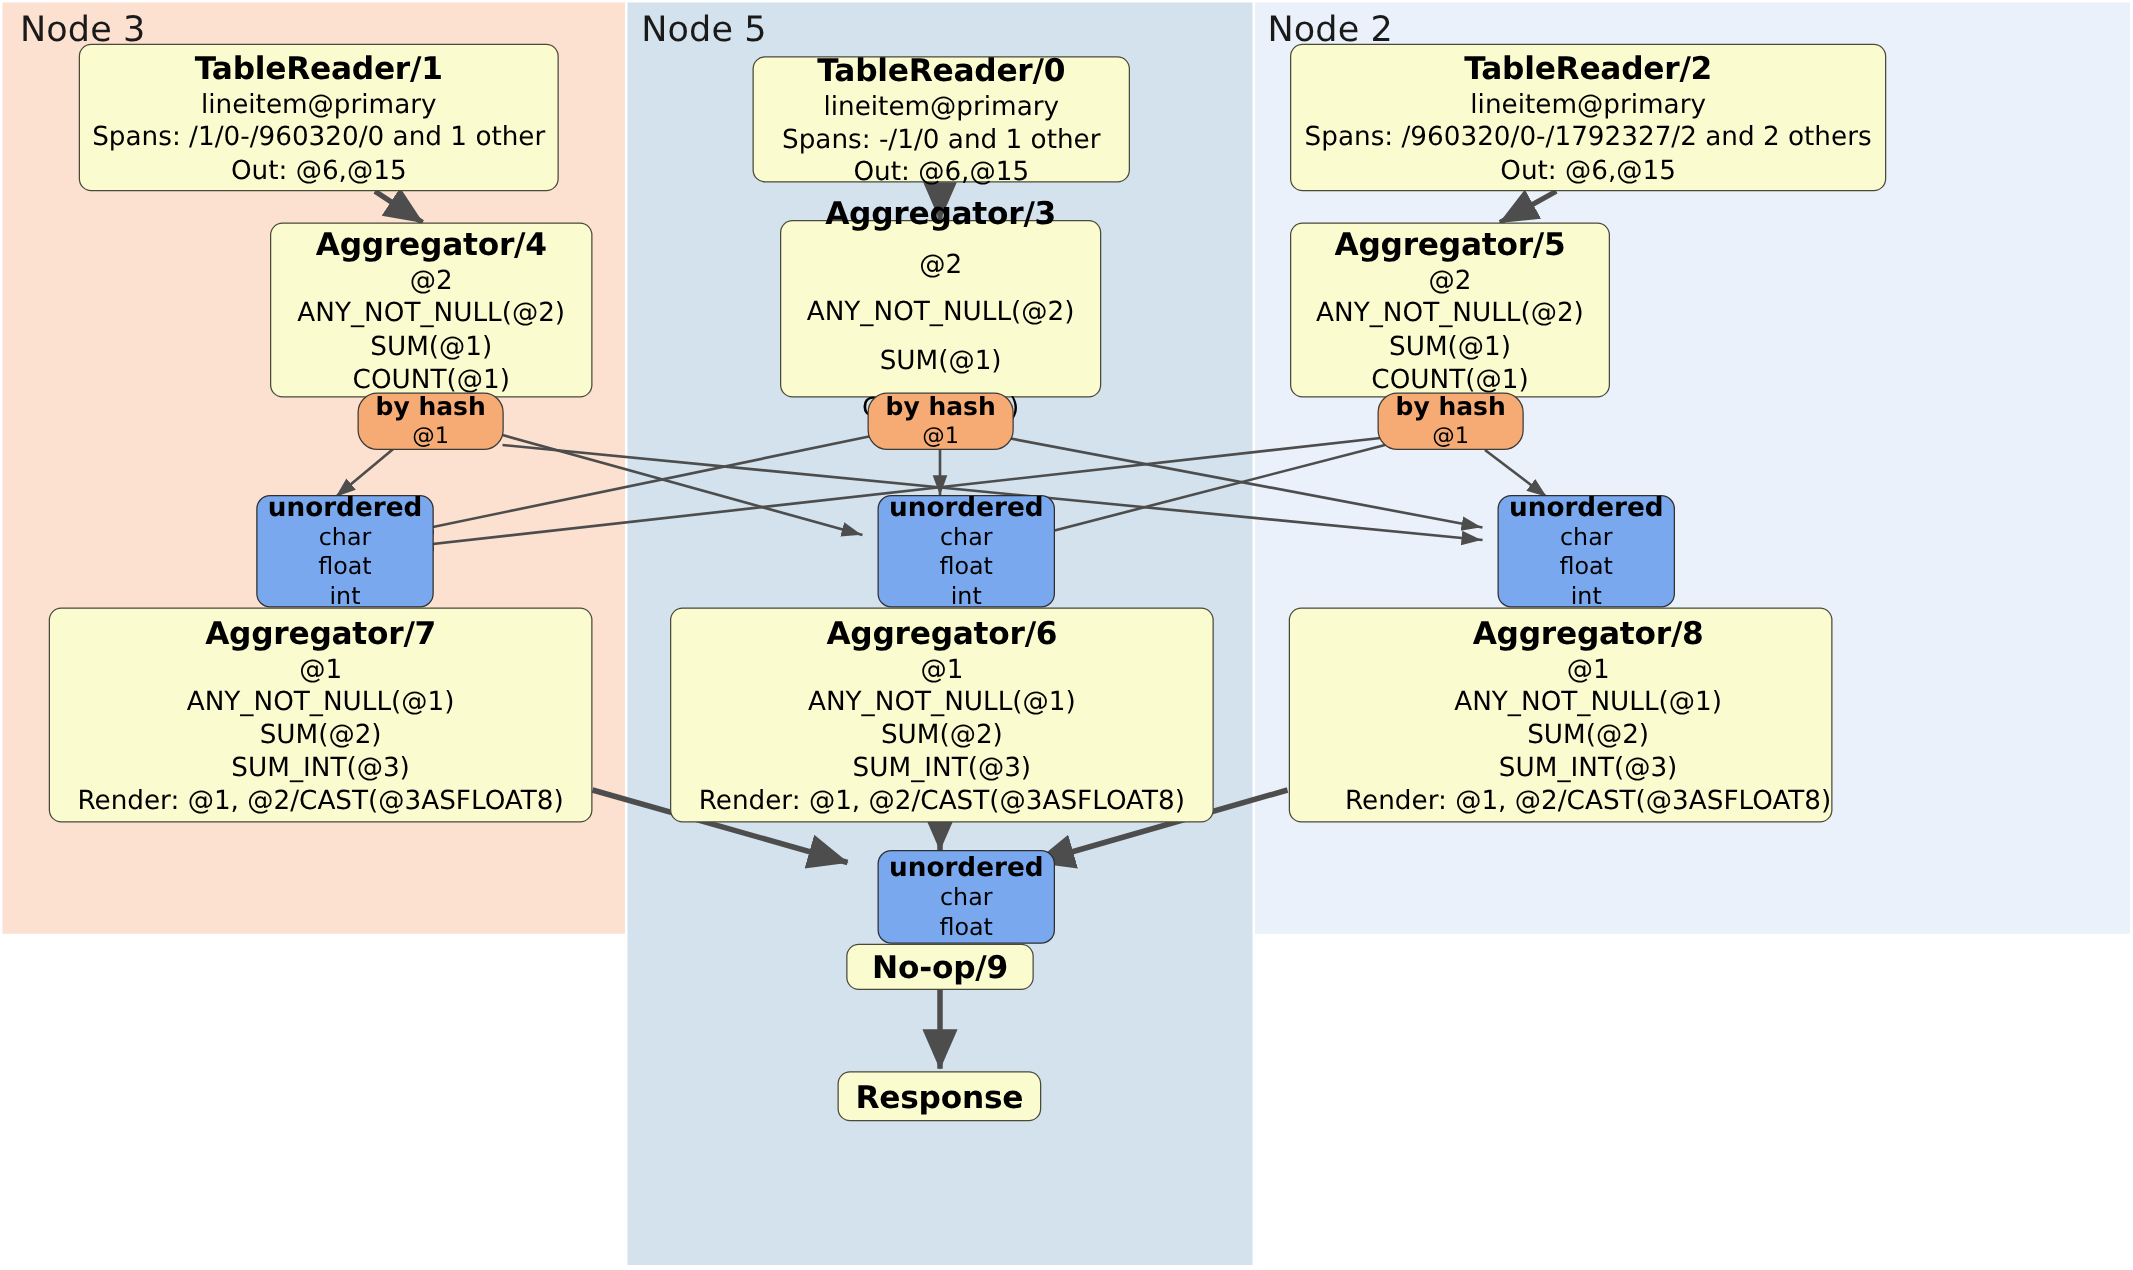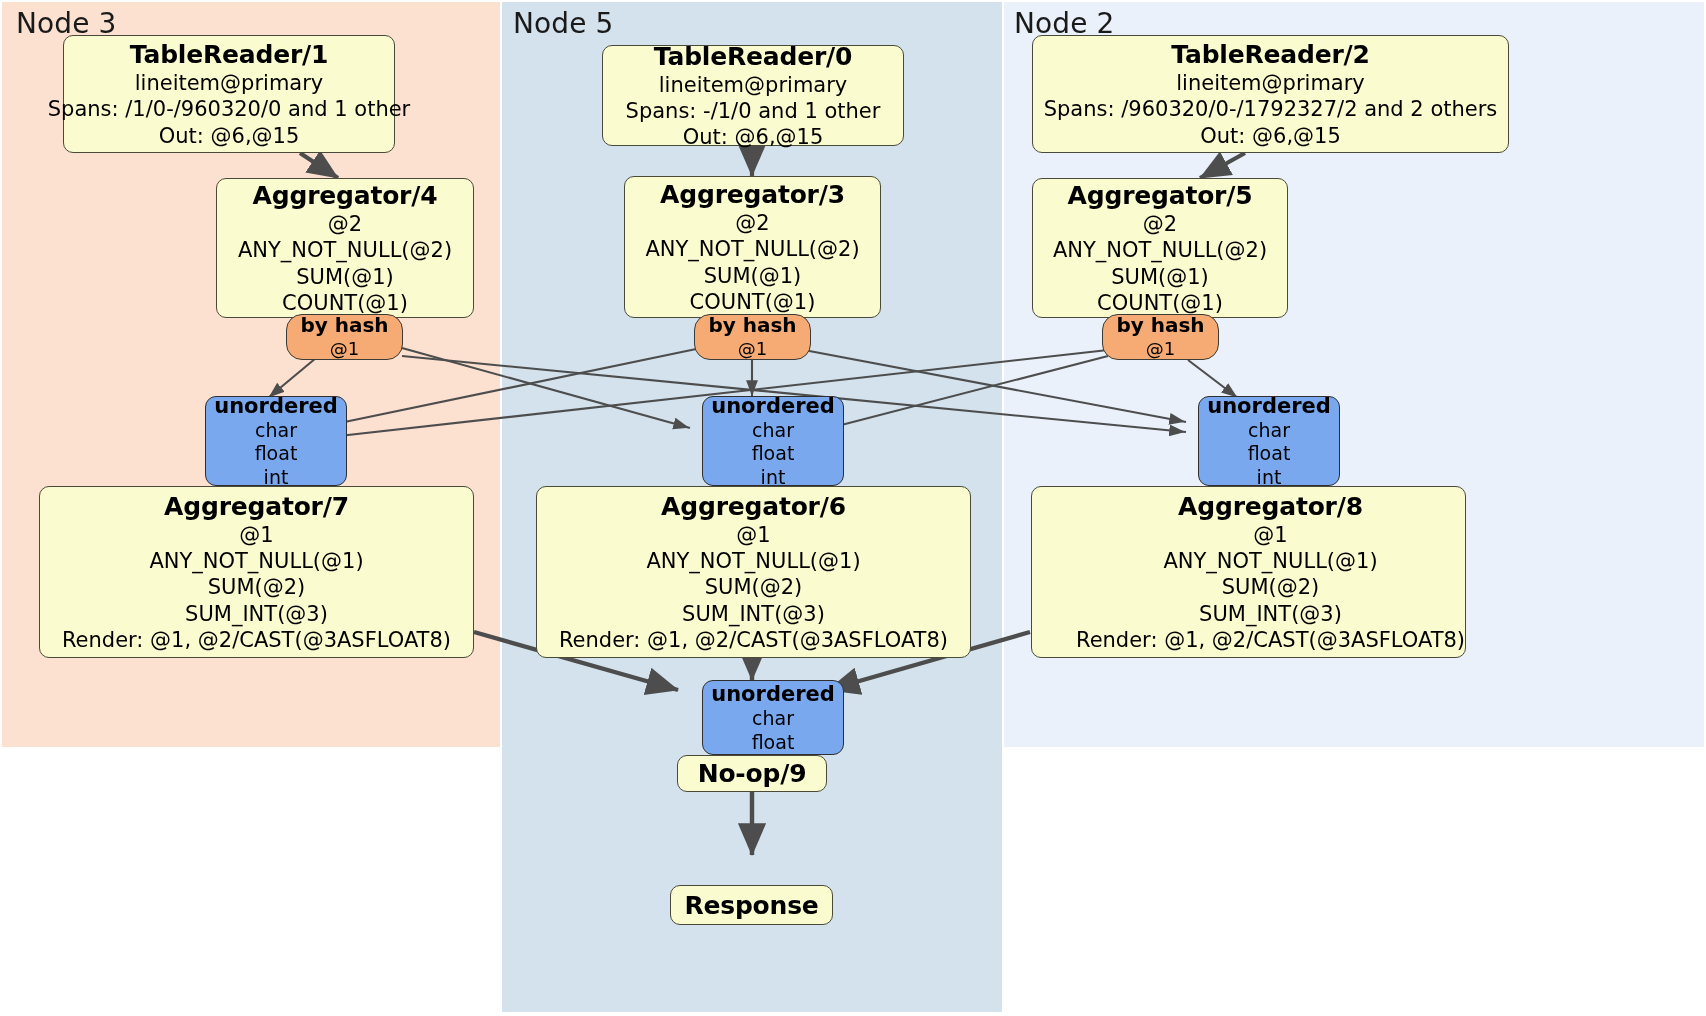--- a/index.html
+++ b/index.html
@@ -147,21 +147,21 @@
       <path d="M1188,360 L1238,398" stroke-width="2.1" marker-end="url(#arrowThin)"></path>
 
       <path d="M474,632 L678,690" stroke-width="4.4" marker-end="url(#arrowThick)"></path>
       <path d="M752,658 L752,680" stroke-width="4.4" marker-end="url(#arrowThick)"></path>
       <path d="M1030,632 L828,690" stroke-width="4.4" marker-end="url(#arrowThick)"></path>
 
       <path d="M752,790 L752,855" stroke-width="4.4" marker-end="url(#arrowThick)"></path>
     </g>
   </svg>
 
-  <div class="nodebox proc" style="left:63px; top:35px; width:332px; height:118px;">
+  <div class="nodebox proc" style="left:63px; top:35px; width:384px; height:118px;">
     <div class="title">TableReader/1</div>
     <div class="line">lineitem@primary</div>
     <div class="line">Spans: /1/0-/960320/0 and 1 other</div>
     <div class="line">Out: @6,@15</div>
   </div>
 
   <div class="nodebox proc" style="left:602px; top:45px; width:302px; height:101px;">
     <div class="title">TableReader/0</div>
     <div class="line">lineitem@primary</div>
     <div class="line">Spans: -/1/0 and 1 other</div>
@@ -176,21 +176,21 @@
   </div>
 
   <div class="nodebox proc" style="left:216px; top:178px; width:258px; height:140px;">
     <div class="title">Aggregator/4</div>
     <div class="line">@2</div>
     <div class="line">ANY_NOT_NULL(@2)</div>
     <div class="line">SUM(@1)</div>
     <div class="line">COUNT(@1)</div>
   </div>
 
-  <div class="nodebox proc" style="left:624px; top:176px; width:257px; height:142px;">
+  <div class="nodebox proc" style="left:624px; top:176px; width:257px; height:142px;gap:12px;">
     <div class="title">Aggregator/3</div>
     <div class="line">@2</div>
     <div class="line">ANY_NOT_NULL(@2)</div>
     <div class="line">SUM(@1)</div>
     <div class="line">COUNT(@1)</div>
   </div>
 
   <div class="nodebox proc" style="left:1032px; top:178px; width:256px; height:140px;">
     <div class="title">Aggregator/5</div>
     <div class="line">@2</div>
@@ -265,17 +265,17 @@
   <div class="nodebox sync" style="left:681px; top:680px; width:142px; height:75px;">
     <div class="title">unordered</div>
     <div class="line">char</div>
     <div class="line">float</div>
   </div>
 
   <div class="nodebox proc small-proc" style="left:677px; top:755px; width:150px; height:37px;">
     <div class="title">No-op/9</div>
   </div>
 
-  <div class="nodebox proc small-proc" style="left:670px; top:857px; width:163px; height:40px;margin-top:28px;">
+  <div class="nodebox proc small-proc" style="left:670px; top:857px; width:163px; height:40px;">
     <div class="title">Response</div>
   </div>
 
 </div>
 
 </body></html>

